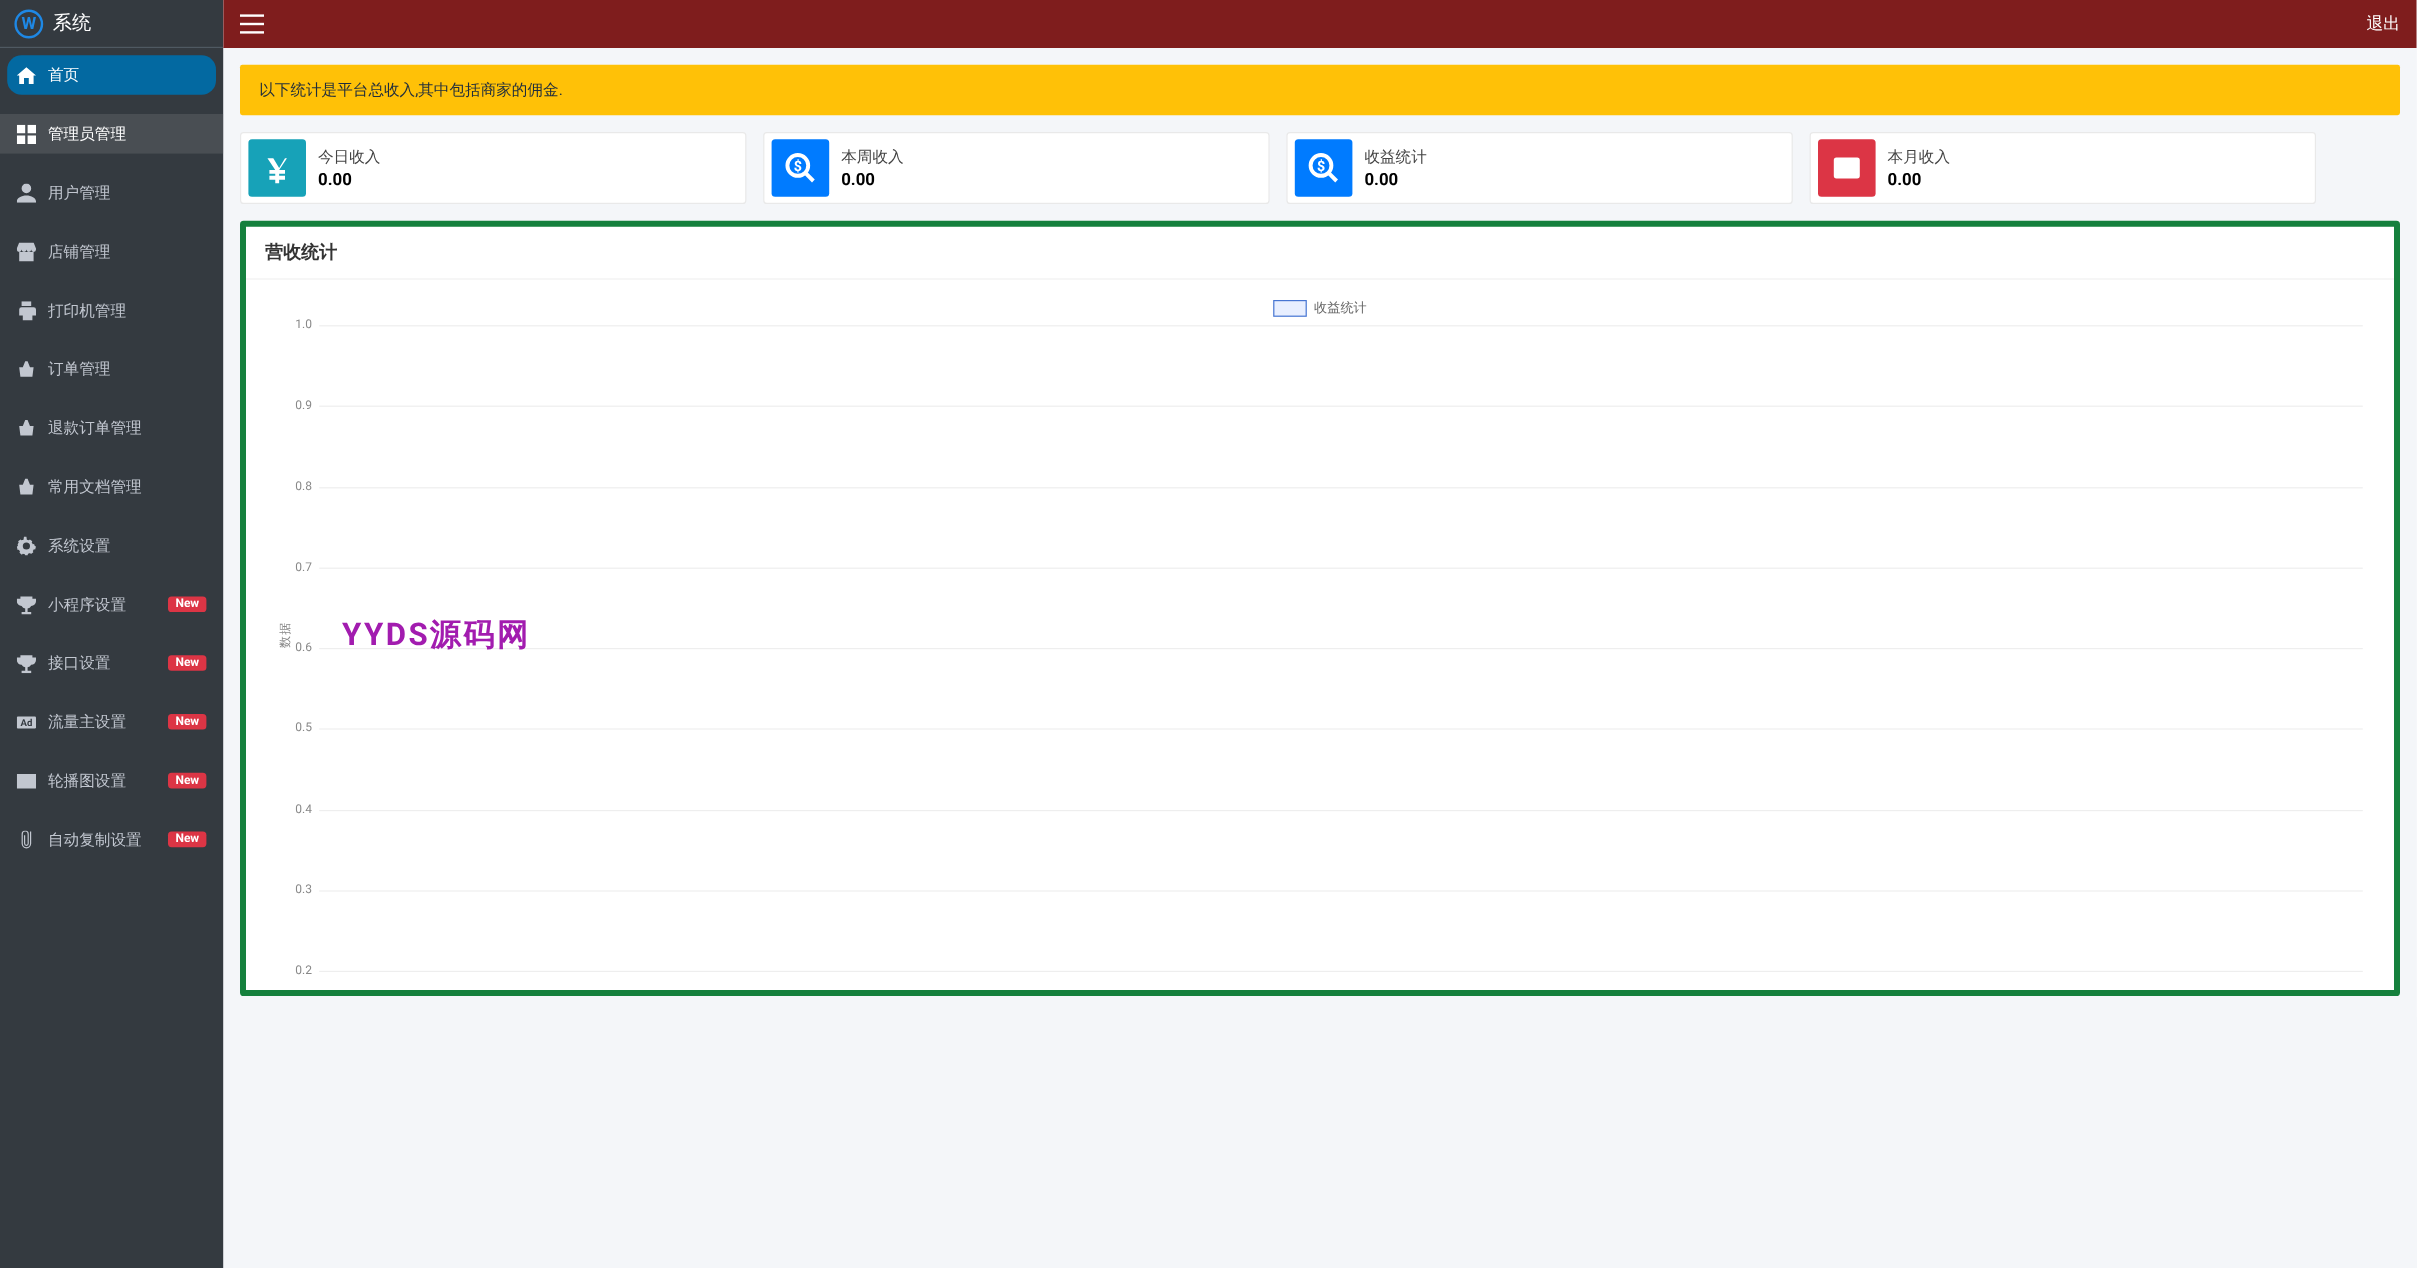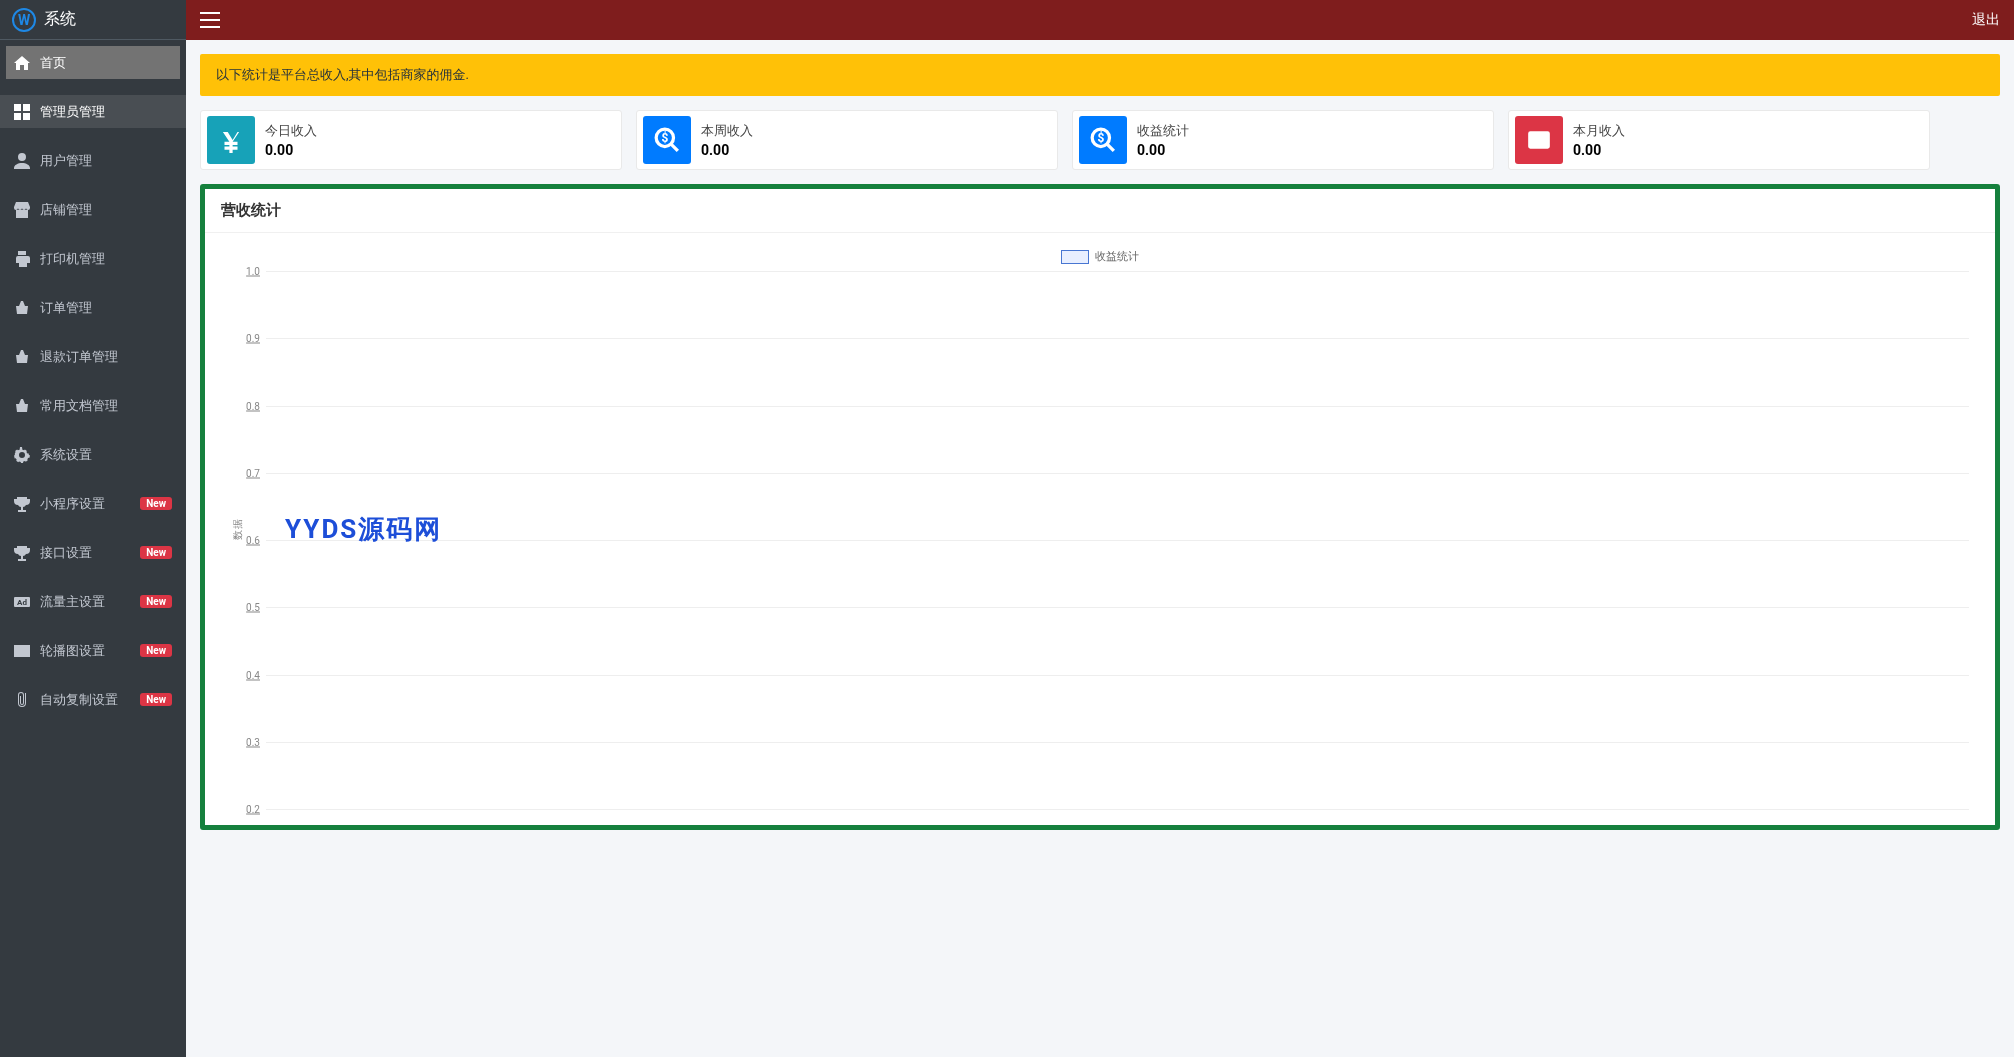--- a/index.html
+++ b/index.html
@@ -7,21 +7,21 @@
 
 .layout { display:flex; height:100vh; overflow:hidden; }
 
 
 .sidebar { width:186px; background:#343a40; color:#c2c7d0; display:flex; flex-direction:column; flex-shrink:0; }
 .brand { height:40px; display:flex; align-items:center; padding:0 12px; border-bottom:1px solid #4f5962; gap:8px; }
 .brand-logo { width:24px; height:24px; border-radius:50%; border:2px solid #1e88e5; color:#1e88e5; display:flex; align-items:center; justify-content:center; font-weight:bold; font-size:14px; }
 .brand-title { color:#fff; font-size:16px; }
 .nav { flex:1; overflow-y:auto; padding-top:6px; }
 .nav-item { display:flex; align-items:center; height:33px; padding:0 14px; gap:10px; cursor:pointer; position:relative; font-size:13px;margin-top:16px; }
-.nav-item.active { background:#737373; color:#fff; border-radius:0; margin:0 6px; padding:12px 8px; }
+.nav-item.active { background:#0369a1; color:#fff; border-radius:12px; margin:0 6px; padding:12px 8px; }
 .nav-item.subactive { background:#494e53; color:#fff; }
 .nav-icon { width:16px; height:16px; flex-shrink:0; display:flex; align-items:center; justify-content:center; }
 .nav-icon svg { width:16px; height:16px; fill:currentColor; }
 .nav-label { flex:1; white-space:nowrap; }
 .nav-badge { background:#dc3545; color:#fff; font-size:10px; padding:1px 6px; border-radius:3px; font-weight:bold; }
 
 
 .main-col { flex:1; display:flex; flex-direction:column; overflow:hidden; }
 .topbar { height:40px; background:#7f1d1d; color:#fff; display:flex; align-items:center; padding:0 14px; justify-content:space-between; }
 .burger { width:20px; height:16px; cursor:pointer; display:flex; flex-direction:column; justify-content:space-between; }
@@ -48,23 +48,23 @@
 
 .panel { background:#fff; border:5px solid #15803d; border-radius:3px; }
 .panel-header { padding:12px 16px; font-size:15px; font-weight:600; border-bottom:1px solid #f0f0f0; }
 .panel-body { padding:16px; position:relative; }
 
 .chart-wrap { position:relative; height:560px; padding-left:32px; padding-top:10px; }
 .chart-legend { position:absolute; top:0; left:50%; transform:translateX(-50%); display:flex; align-items:center; gap:6px; font-size:11px; color:#666; }
 .legend-swatch { width:28px; height:14px; border:1px solid #4876d2; background:#e8efff; }
 .chart-area { position:absolute; left:44px; right:10px; top:22px; bottom:0; border-left:1px solid #fff; }
 .grid-line { position:absolute; left:0; right:0; border-top:1px solid #eee; }
-.tick-label { position:absolute; left:-30px; width:24px; text-align:right; font-size:10px; color:#888; transform:translateY(-50%);text-decoration:underline; }
+.tick-label { position:absolute; left:-30px; width:24px; text-align:right; font-size:10px; color:#888; transform:translateY(-50%); }
 .y-axis-title { position:absolute; left:6px; top:50%; transform:translateY(-50%) rotate(-90deg); transform-origin:center; font-size:10px; color:#888; letter-spacing:1px; white-space:nowrap; }
-.watermark { position:absolute; left:64px; top:50%; transform:translateY(-50%); font-size:26px; font-weight:bold; color:#1d4ed8; letter-spacing:2px; user-select:none; pointer-events:none; }
+.watermark { position:absolute; left:64px; top:50%; transform:translateY(-50%); font-size:26px; font-weight:bold; color:#a21caf; letter-spacing:2px; user-select:none; pointer-events:none; }
 </style>
 </head>
 <body>
 
 <div class="layout">
   <aside class="sidebar">
     <div class="brand">
       <div class="brand-logo">W</div>
       <div class="brand-title">系统</div>
     </div>

